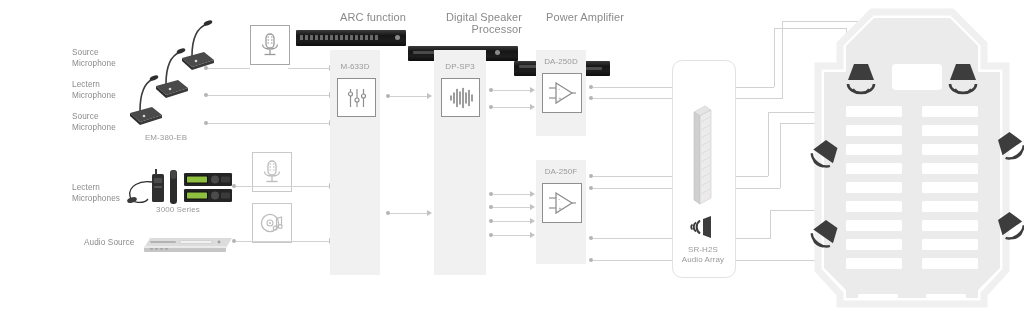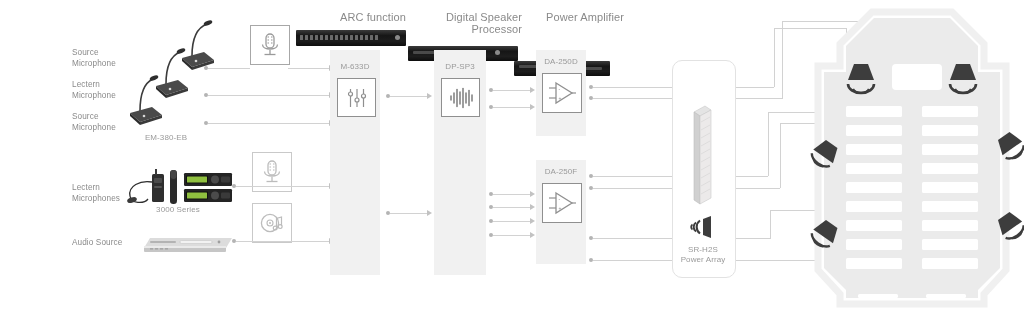--- a/index.html
+++ b/index.html
@@ -47,21 +47,21 @@
     <div>Microphone</div>
   </div>
   <div class="abs lbl" style="left:72px;top:112px;width:62px;">
     <div>Source</div>
     <div>Microphone</div>
   </div>
   <div class="abs lbl" style="left:72px;top:183px;width:62px;">
     <div>Lectern</div>
     <div>Microphones</div>
   </div>
-  <div class="abs lbl" style="left:72px;top:238px;width:70px;">
+  <div class="abs lbl" style="left:84px;top:238px;width:70px;">
     <div>Audio Source</div>
   </div>
 
   <div class="abs" style="left:134px;top:14px;">
     <svg width="108" height="120" viewBox="0 0 108 120">
       <g fill="none" stroke="#3c3c3c" stroke-width="1.6">
         <path d="M73 10 C62 14 58 26 58 42"></path>
         <path d="M46 38 C36 42 32 54 32 70"></path>
         <path d="M19 65 C10 69 6 81 6 97"></path>
       </g>
@@ -400,21 +400,21 @@
   </div>
   <div class="abs" style="left:690px;top:216px;">
     <svg width="28" height="22" viewBox="0 0 28 22">
       <path d="M13 3 L13 19 L21 22 L21 0 Z" fill="#3d3d3d"></path>
       <path d="M10 4.5 A8 8 0 0 0 10 17.5" fill="none" stroke="#3d3d3d" stroke-width="2.1"></path>
       <path d="M6 6.5 A5.5 5.5 0 0 0 6 15.5" fill="none" stroke="#3d3d3d" stroke-width="2"></path>
       <path d="M2.5 8.5 A3 3 0 0 0 2.5 13.5" fill="none" stroke="#3d3d3d" stroke-width="1.8"></path>
     </svg>
   </div>
   <div class="abs devname" style="left:672px;top:245px;width:62px;">SR-H2S</div>
-  <div class="abs devname" style="left:672px;top:255px;width:62px;">Power Array</div>
+  <div class="abs devname" style="left:672px;top:255px;width:62px;">Audio Array</div>
 
   <div id="plan">
     <svg width="212" height="308" viewBox="0 0 212 308">
 
       <path d="M66 4 L146 4 L178 36 L178 58 L200 58 L200 262 L178 286 L178 296 L34 296 L34 286 L12 262 L12 58 L34 58 L34 36 Z" fill="#ffffff" stroke="#f0f0f0" stroke-width="7"></path>
 
       <path d="M68 10 L144 10 L172 38 L172 64 L194 64 L194 260 L172 282 L172 290 L40 290 L40 282 L18 260 L18 64 L40 64 L40 38 Z" fill="#ebebeb"></path>
 
       <rect x="86" y="56" width="50" height="26" rx="4" fill="#ffffff"></rect>
 

